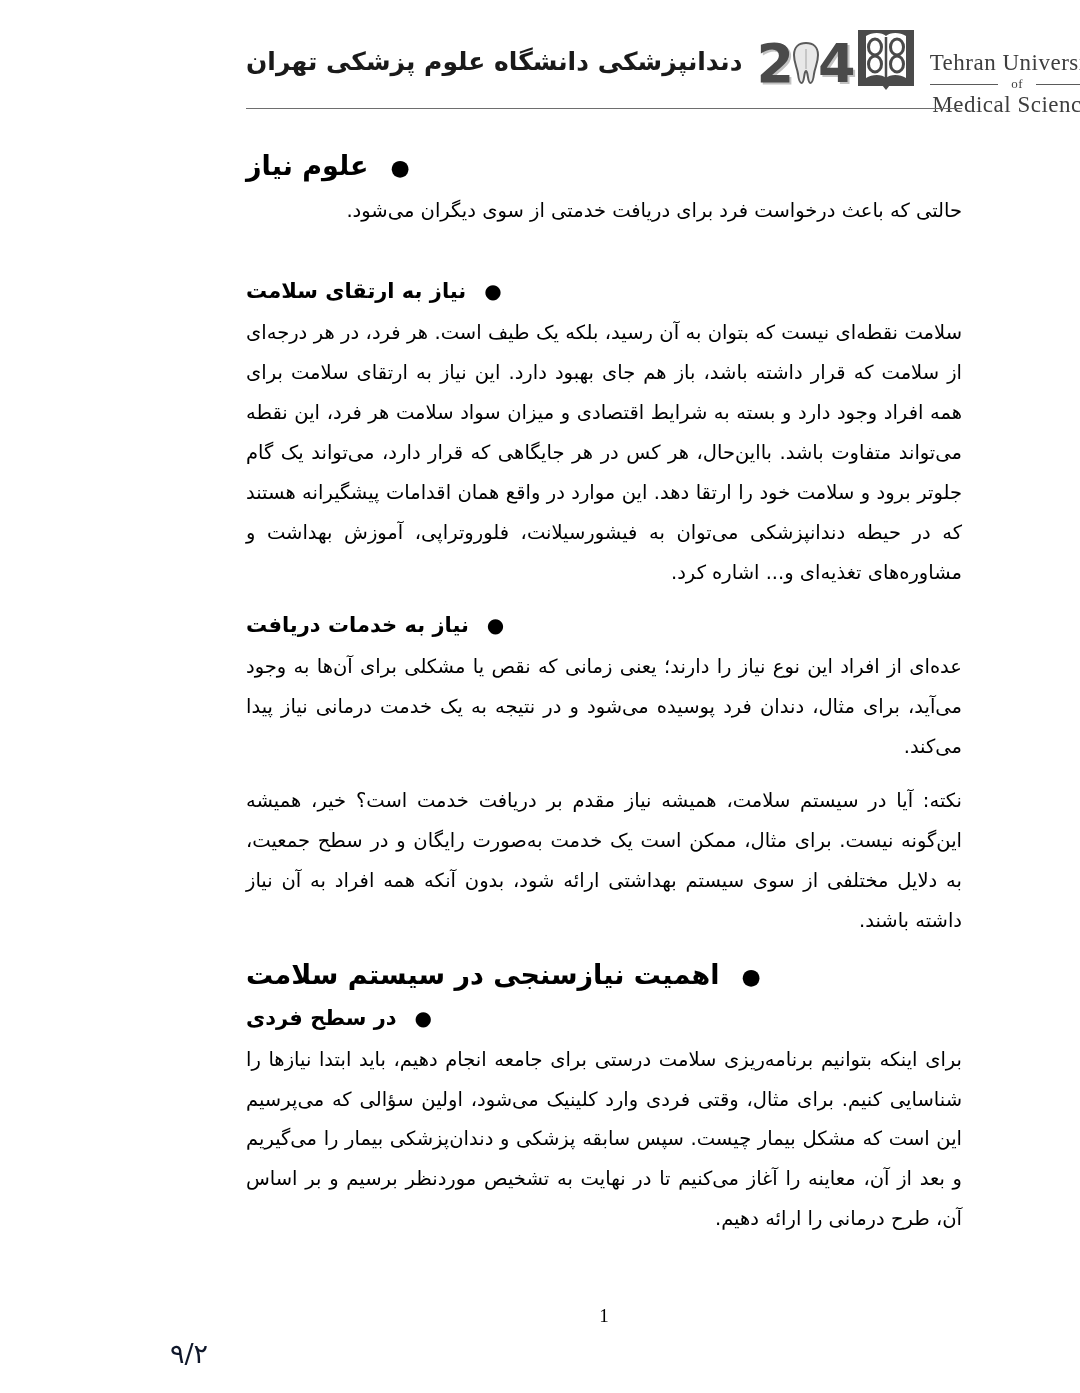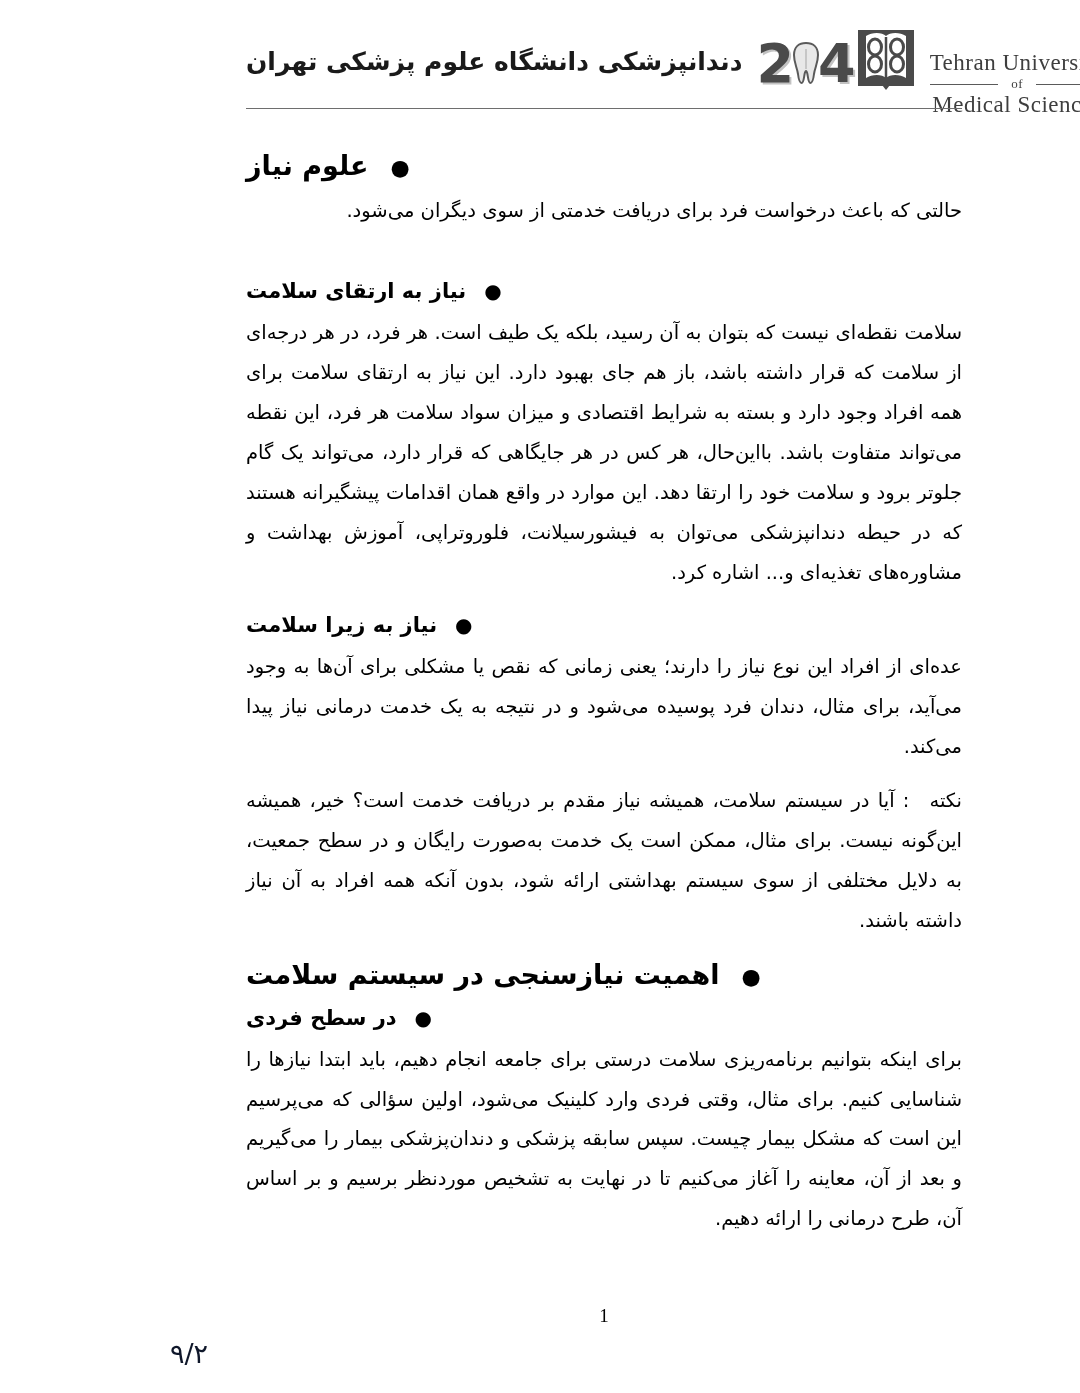--- a/index.html
+++ b/index.html
@@ -201,21 +201,20 @@
     line-height: 2.05;
     margin: 0 0 14px 0;
     text-align: justify;
     text-justify: inter-word;
     direction: rtl;
   }
   p.body.last-center { margin-bottom: 0; }
 
   .u-term {
     text-underline-offset: 3px;
-    margin-left: 20px;
   }
   .spacer-md { height: 14px; }
 
   
   .page-number {
     position: absolute;
     top: 1305px;
     left: 0;
     right: 0;
     text-align: center;
@@ -301,21 +300,21 @@
 
     <div class="bullet-head h-l2">
       <span class="bullet-dot">●</span>
       <span class="htext">نیاز به ارتقای سلامت</span>
     </div>
 
     <p class="body">سلامت نقطه‌ای نیست که بتوان به آن رسید، بلکه یک طیف است. هر فرد، در هر درجه‌ای از سلامت که قرار داشته باشد، باز هم جای بهبود دارد. این نیاز به ارتقای سلامت برای همه افراد وجود دارد و بسته به شرایط اقتصادی و میزان سواد سلامت هر فرد، این نقطه می‌تواند متفاوت باشد. بااین‌حال، هر کس در هر جایگاهی که قرار دارد، می‌تواند یک گام جلوتر برود و سلامت خود را ارتقا دهد. این موارد در واقع همان اقدامات پیشگیرانه هستند که در حیطه دندانپزشکی می‌توان به فیشورسیلانت، فلوروتراپی، آموزش بهداشت و مشاوره‌های تغذیه‌ای و... اشاره کرد.</p>
 
     <div class="bullet-head h-l2">
       <span class="bullet-dot">●</span>
-      <span class="htext">نیاز به زیرا سلامت</span>
+      <span class="htext">نیاز به خدمات دریافت</span>
     </div>
 
     <p class="body">عده‌ای از افراد این نوع نیاز را دارند؛ یعنی زمانی که نقص یا مشکلی برای آن‌ها به وجود می‌آید، برای مثال، دندان فرد پوسیده می‌شود و در نتیجه به یک خدمت درمانی نیاز پیدا می‌کند.</p>
 
     <p class="body"><span class="u-term">نکته</span><span>: آیا در سیستم سلامت، همیشه نیاز مقدم بر دریافت خدمت است؟ خیر، همیشه این‌گونه نیست. برای مثال، ممکن است یک خدمت به‌صورت رایگان و در سطح جمعیت، به دلایل مختلفی از سوی سیستم بهداشتی ارائه شود، بدون آنکه همه افراد به آن نیاز داشته باشند.</span></p>
 
     <div class="bullet-head h-l1">
       <span class="bullet-dot">●</span>
       <span class="htext">اهمیت نیازسنجی در سیستم سلامت</span>
     </div>

